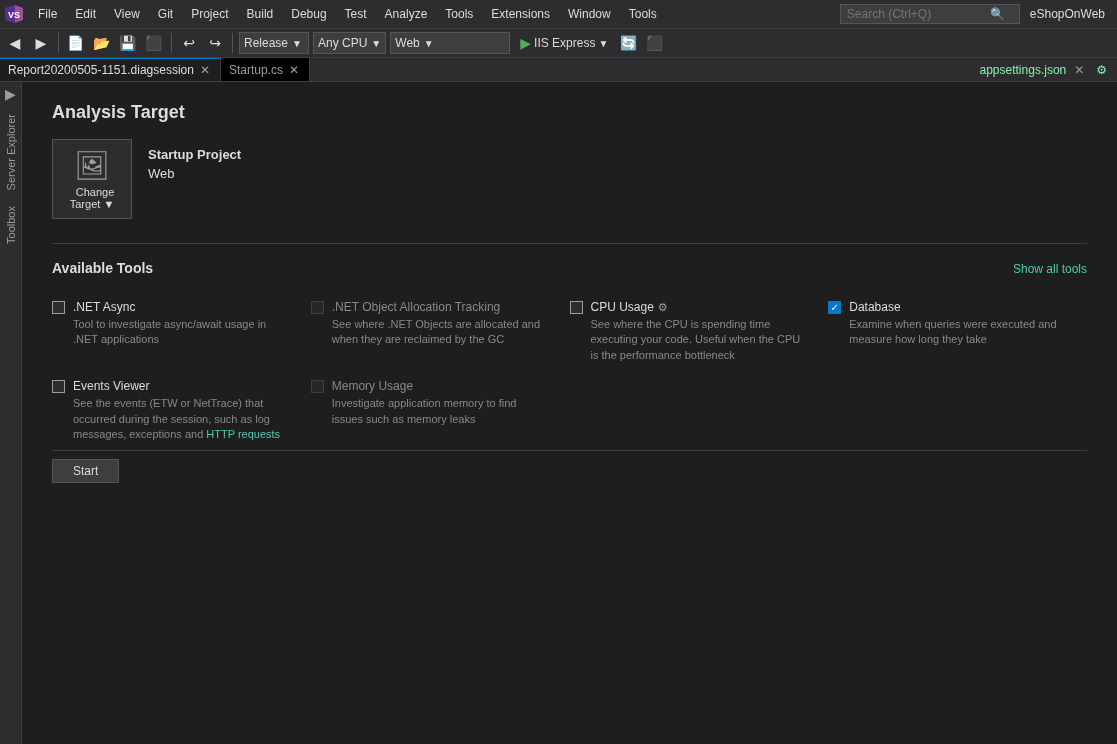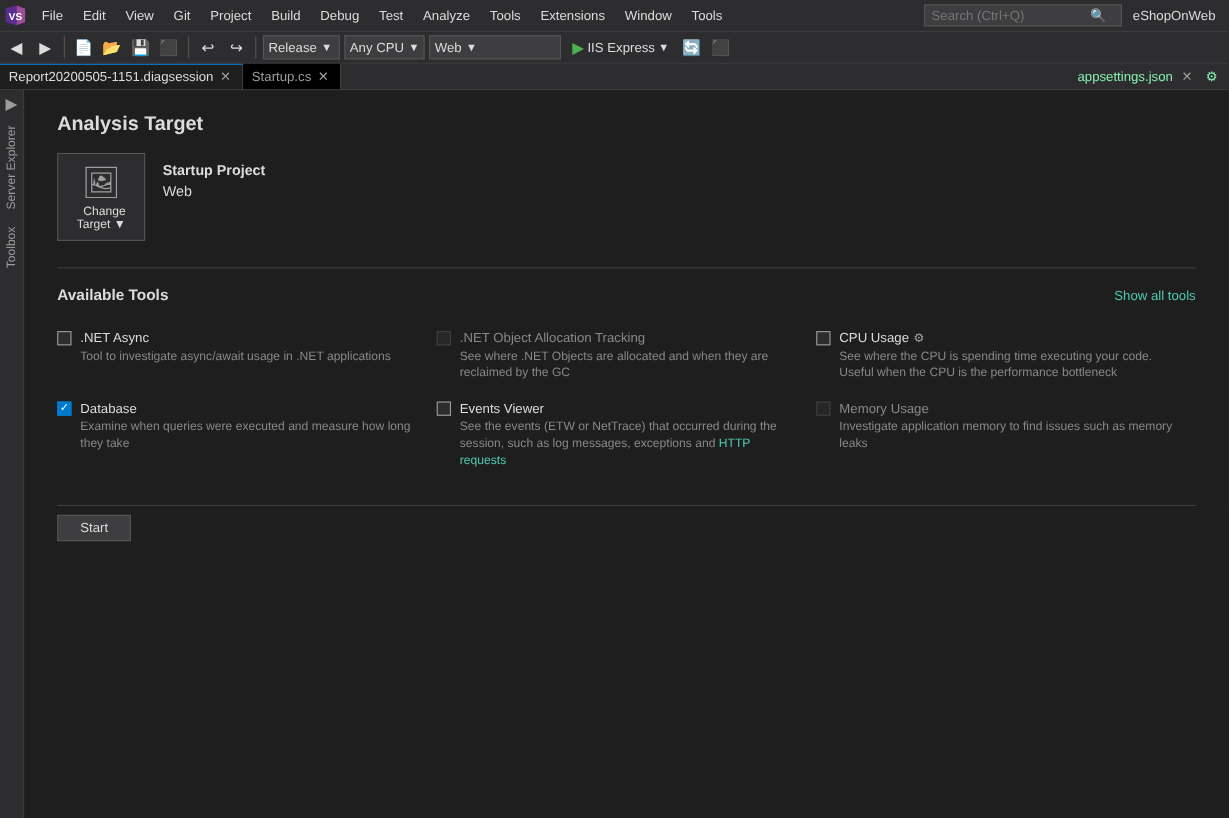--- a/index.html
+++ b/index.html
@@ -53,35 +53,35 @@
     .target-info-value { font-size: 13px; color: #dcdcdc; }
 
     
     .divider { height: 1px; background: #3e3e40; margin: 8px 0 16px 0; }
 
     
     .tools-header { display: flex; align-items: flex-end; justify-content: space-between; margin-bottom: 16px; }
     .tools-title { font-size: 14px; font-weight: 600; color: #dcdcdc; }
     .show-all-link { font-size: 12px; color: #4ec9b0; cursor: pointer; text-decoration: none; }
 
-    .tools-grid { display: grid; grid-template-columns: 1fr 1fr 1fr; gap: 0; }
+    .tools-grid { display: grid; grid-template-columns: 1fr 1fr 1fr 1fr; gap: 0; }
     .tool-item { display: flex; align-items: flex-start; gap: 8px; padding: 8px 0; padding-right: 20px; }
     .tool-checkbox { width: 13px; height: 13px; border: 1px solid #9d9d9d; background: #2d2d30; flex-shrink: 0; margin-top: 1px; display: flex; align-items: center; justify-content: center; cursor: pointer; }
     .tool-checkbox.checked { background: #007acc; border-color: #007acc; }
     .tool-checkbox.checked::after { content: '✓'; color: white; font-size: 10px; }
     .tool-checkbox.disabled { border-color: #555; background: #2d2d30; opacity: 0.6; }
     .tool-content { display: flex; flex-direction: column; gap: 3px; }
     .tool-name { font-size: 12px; color: #dcdcdc; display: flex; align-items: center; gap: 4px; }
     .tool-name.disabled { color: #888; }
     .tool-desc { font-size: 11px; color: #888; line-height: 1.4; }
     .tool-desc .link { color: #4ec9b0; cursor: pointer; }
     .gear-icon { font-size: 11px; color: #9d9d9d; cursor: pointer; }
 
     
-    .start-section { margin-top: 24px; padding-top: 8px; border-top: 1px solid #3e3e40; }
+    .start-section { padding-top: 8px; border-top: 1px solid #3e3e40; }
     .start-btn { padding: 4px 20px; background: #3e3e40; border: 1px solid #555; color: #dcdcdc; font-size: 12px; cursor: pointer; }
   </style>
 </head>
 <body>
 
 <div class="menu-bar">
   <div class="menu-logo">
     <svg viewBox="0 0 18 18" xmlns="http://www.w3.org/2000/svg">
       <polygon points="0,3 10,0 18,3 18,15 10,18 0,15" fill="#68217a"></polygon>
       <polygon points="10,0 18,3 18,15 10,18" fill="#9b4f96"></polygon>

